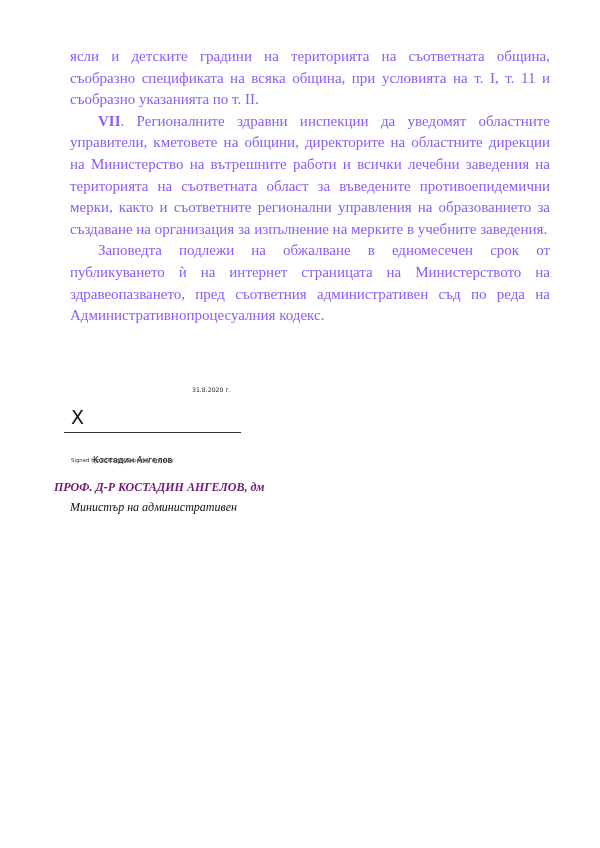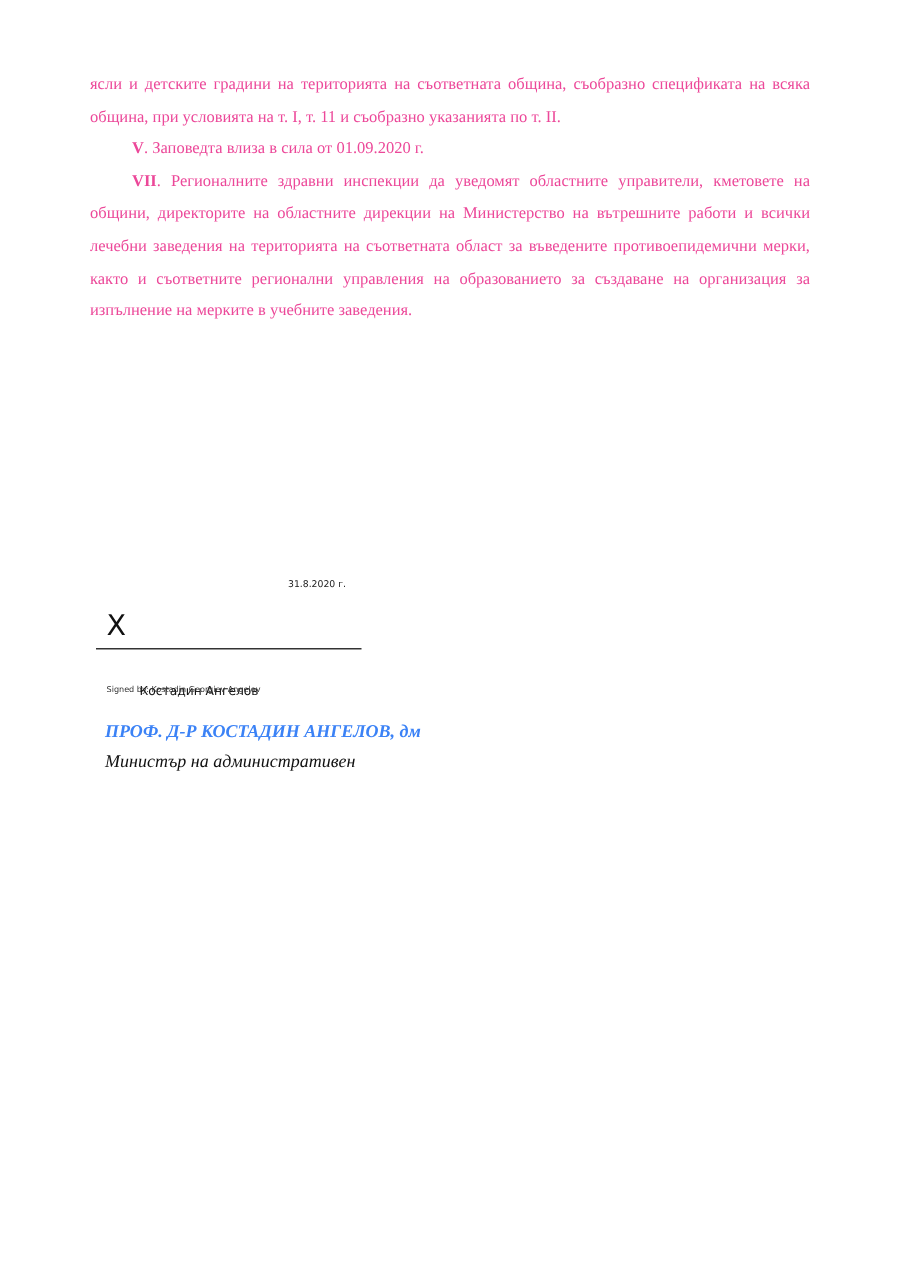--- a/index.html
+++ b/index.html
@@ -1,20 +1,20 @@
 <!DOCTYPE html>
 <html><head>
   <meta charset="utf-8">
   <style>
     html, body { margin: 0; padding: 0; background: #ffffff; }
     body { width: 600px; height: 848px; position: relative; overflow: hidden; }
     .page { position: absolute; left: 0; top: 0; width: 600px; height: 848px; background: #fff; }
     .body-text {
-      position: absolute; left: 60px; width: 480px;
-      font-family: "Liberation Serif", serif; font-size: 11px; color: #ec4899;
+      position: absolute; left: 70px; width: 480px;
+      font-family: "Liberation Serif", serif; font-size: 15px; color: #8b5cf6;
       line-height: 21.6px;
     }
     .body-text p { margin: 0; text-align: justify; }
     .body-text p.indent { text-indent: 28px; }
     .body-text b { font-weight: bold; }
     .sig-date {
       position: absolute; left: 192px; top: 386px;
       font-family: "DejaVu Sans", sans-serif; font-size: 6.2px; color: #222;
     }
     .sig-x {
@@ -26,37 +26,37 @@
       font-family: "DejaVu Sans", sans-serif; font-size: 8.2px; color: #111; margin-top: 40px;
     }
     .sig-line {
       position: absolute; left: 64px; top: 432px; width: 177px; height: 1px; background: #333;
     }
     .signed-by {
       position: absolute; left: 71px; top: 457px;
       font-family: "DejaVu Sans", sans-serif; font-size: 5.4px; color: #333;
     }
     .official-name {
-      position: absolute; left: 70px; top: 480px;
-      font-family: "Liberation Serif", serif; font-size: 12px; font-weight: bold; font-style: italic; color: #3b82f6;
+      position: absolute; left: 54px; top: 480px;
+      font-family: "Liberation Serif", serif; font-size: 12px; font-weight: bold; font-style: italic; color: #701a75;
     }
     .official-title {
       position: absolute; left: 70px; top: 500px;
       font-family: "Liberation Serif", serif; font-size: 12px; font-style: italic; color: #111;
     }
   </style>
 </head>
 <body>
 
 <div class="page">
 
   <div class="body-text" style="top:46px;">
     <p><span>ясли и детските градини на територията на съответната община, съобразно спецификата на всяка община, при условията на т. I, т. 11 и съобразно указанията по т. II.</span></p>
-    <p class="indent"><b>V</b><span>. Заповедта влиза в сила от 01.09.2020 г.</span></p>
     <p class="indent"><b>VII</b><span>. Регионалните здравни инспекции да уведомят областните управители, кметовете на общини, директорите на областните дирекции на Министерство на вътрешните работи и всички лечебни заведения на територията на съответната област за въведените противоепидемични мерки, както и съответните регионални управления на образованието за създаване на организация за изпълнение на мерките в учебните заведения.</span></p>
+    <p class="indent"><span>Заповедта подлежи на обжалване в едномесечен срок от публикуването ѝ на интернет страницата на Министерството на здравеопазването, пред съответния административен съд по реда на Административнопроцесуалния кодекс.</span></p>
   </div>
 
   <div>
     <div class="sig-date">31.8.2020 г.</div>
     <div class="sig-x">X</div>
     <div class="sig-name">Костадин Ангелов</div>
     <div class="sig-line"></div>
     <div class="signed-by">Signed by: Kostadin Georgiev Angelov</div>
   </div>
 

